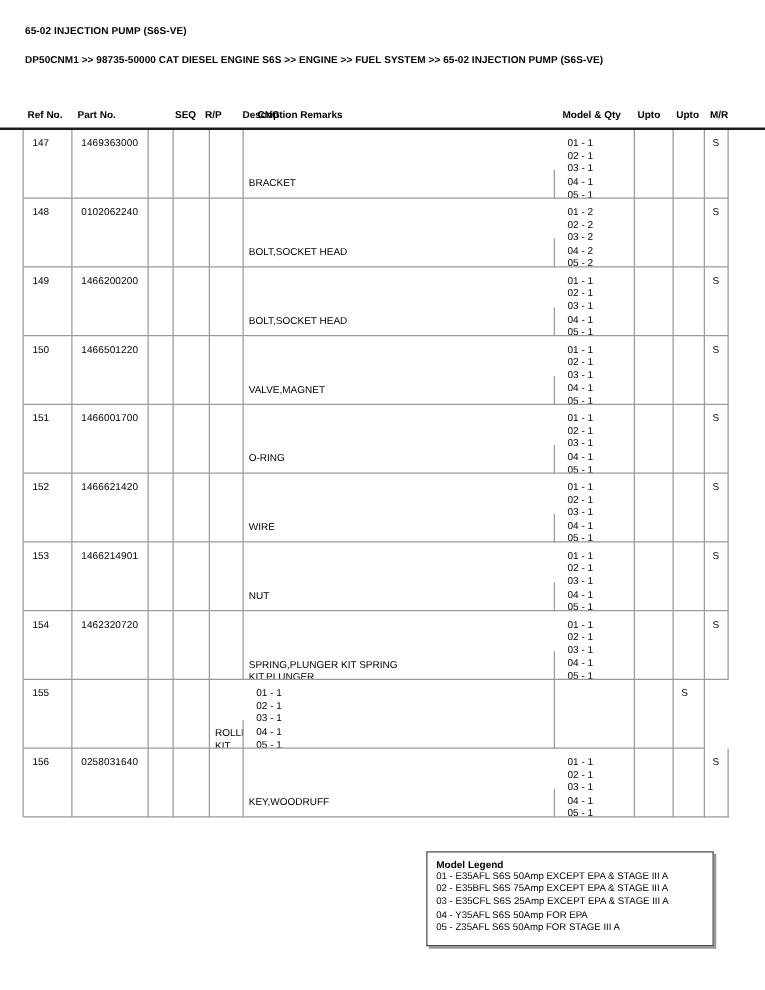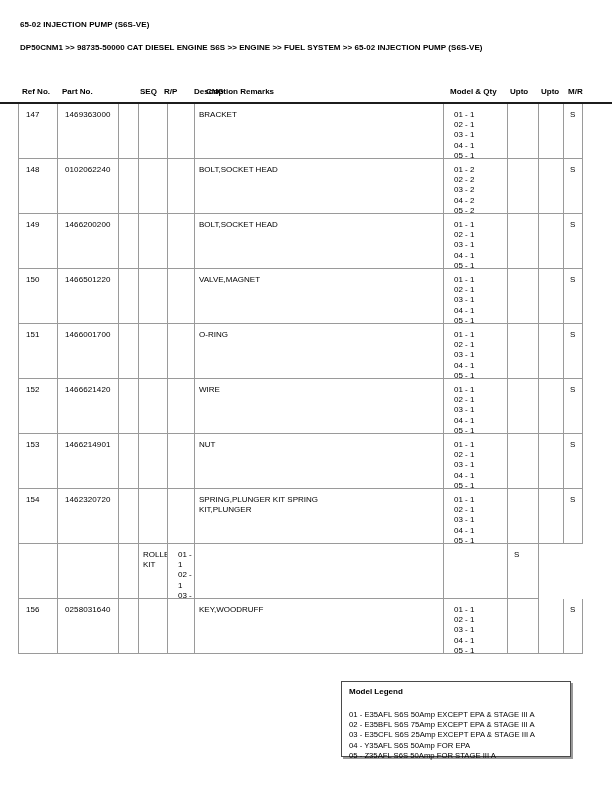--- a/index.html
+++ b/index.html
@@ -57,34 +57,34 @@
   .td {
     box-sizing: border-box;
     border-right: 1px solid #9a9a9a;
     border-bottom: 1px solid #9a9a9a;
     font-size: 8px; line-height: 10.4px;
     padding: 5.5px 2px 0 4px;
     overflow: hidden;
   }
   .c-ref   { padding-left: 7px; }
   .c-part  { padding-left: 7px; letter-spacing: 0.1px; }
-  .c-desc  { padding-left: 4px; white-space: pre-line; }
+  .c-desc  { padding-left: 4px; white-space: pre-line; margin-top: 32px; }
   .c-model { padding-left: 10px; white-space: pre-line; }
   .c-mr    { padding-left: 6px; }
 
   .legend {
     position: absolute; left: 341px; top: 681px;
     width: 230px; height: 76px;
     box-sizing: border-box;
     border: 1.5px solid #4a4a4a;
     box-shadow: 2px 2px 0 #999;
     background: #fff;
     padding: 5px 4px 0 7px;
   }
-  .legend-title { font-size: 8px; font-weight: bold; margin-bottom: 14px; }
+  .legend-title { font-size: 8px; font-weight: bold; margin-bottom: 0; }
   .legend-item  { font-size: 7.7px; line-height: 10.2px; white-space: nowrap; }
 </style>
 </head>
 <body>
 
 <div class="page">
 
   <div class="title">65-02 INJECTION PUMP (S6S-VE)</div>
 
   <div class="breadcrumb">DP50CNM1 &gt;&gt; 98735-50000 CAT DIESEL ENGINE S6S &gt;&gt; ENGINE &gt;&gt; FUEL SYSTEM &gt;&gt; 65-02 INJECTION PUMP (S6S-VE)</div>
@@ -236,20 +236,21 @@
 02 - 1
 03 - 1
 04 - 1
 05 - 1</div>
     <div class="td c-from"></div>
     <div class="td c-upto"></div>
     <div class="td c-mr">S</div>
   </div>
 
   <div class="tr">
+    <div class="td c-ref">155</div>
     <div class="td c-rp"></div>
     <div class="td c-seq"></div>
     <div class="td c-cng"></div>
     <div class="td c-desc">ROLLER KIT</div>
     <div class="td c-model">01 - 1
 02 - 1
 03 - 1
 04 - 1
 05 - 1</div>
     <div class="td c-from"></div>

